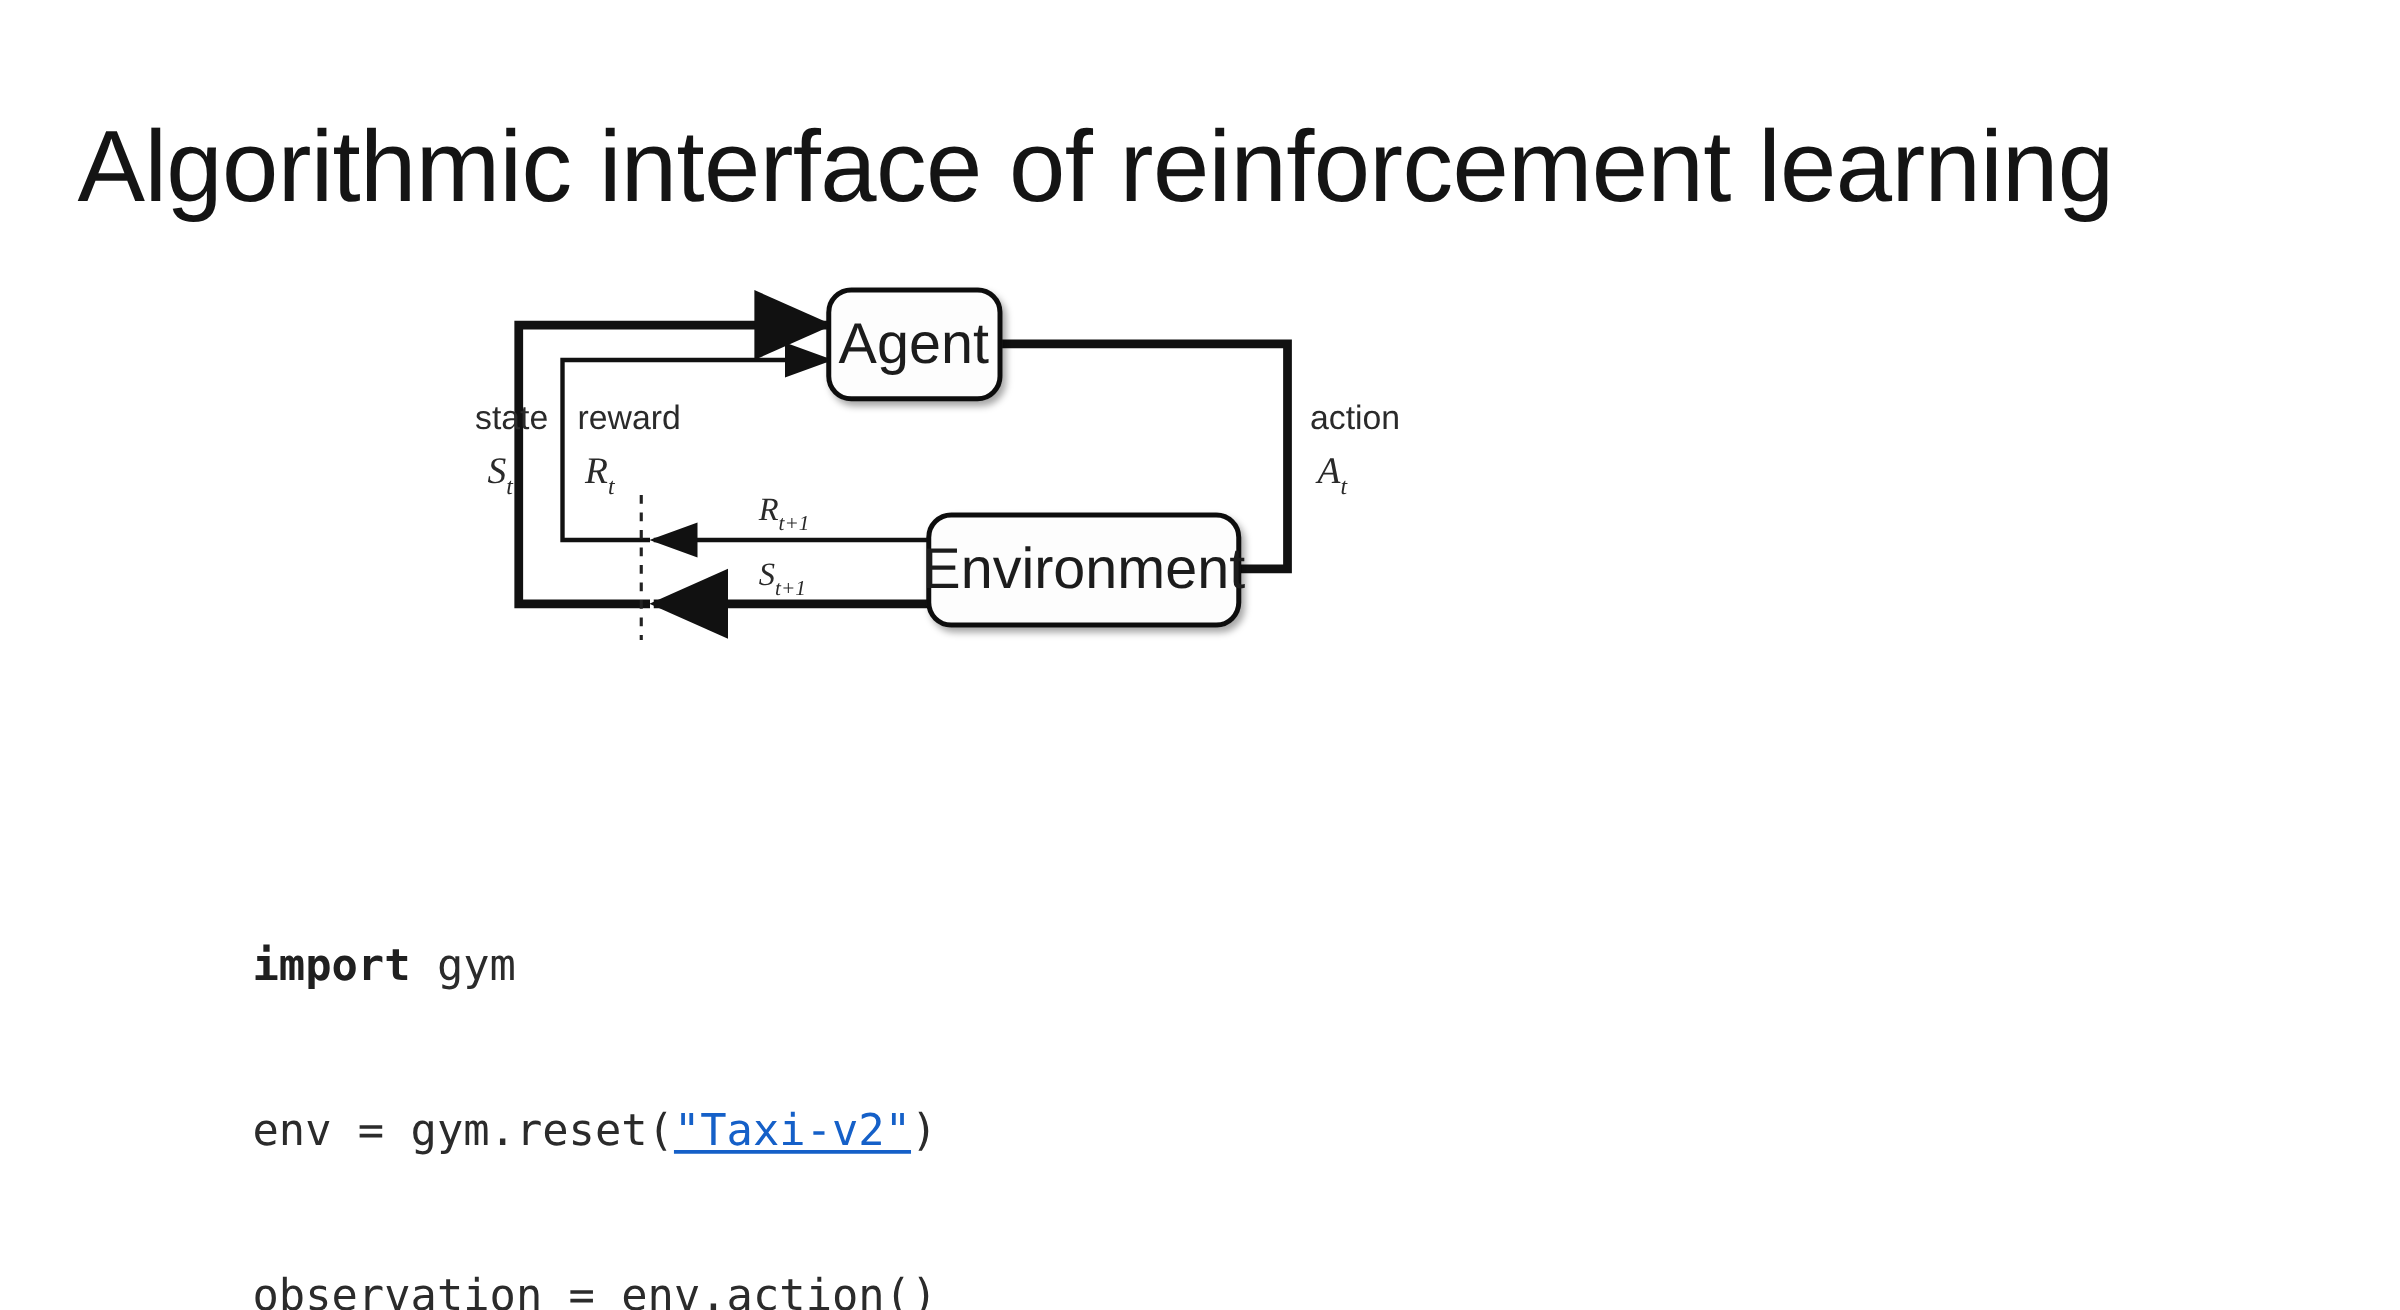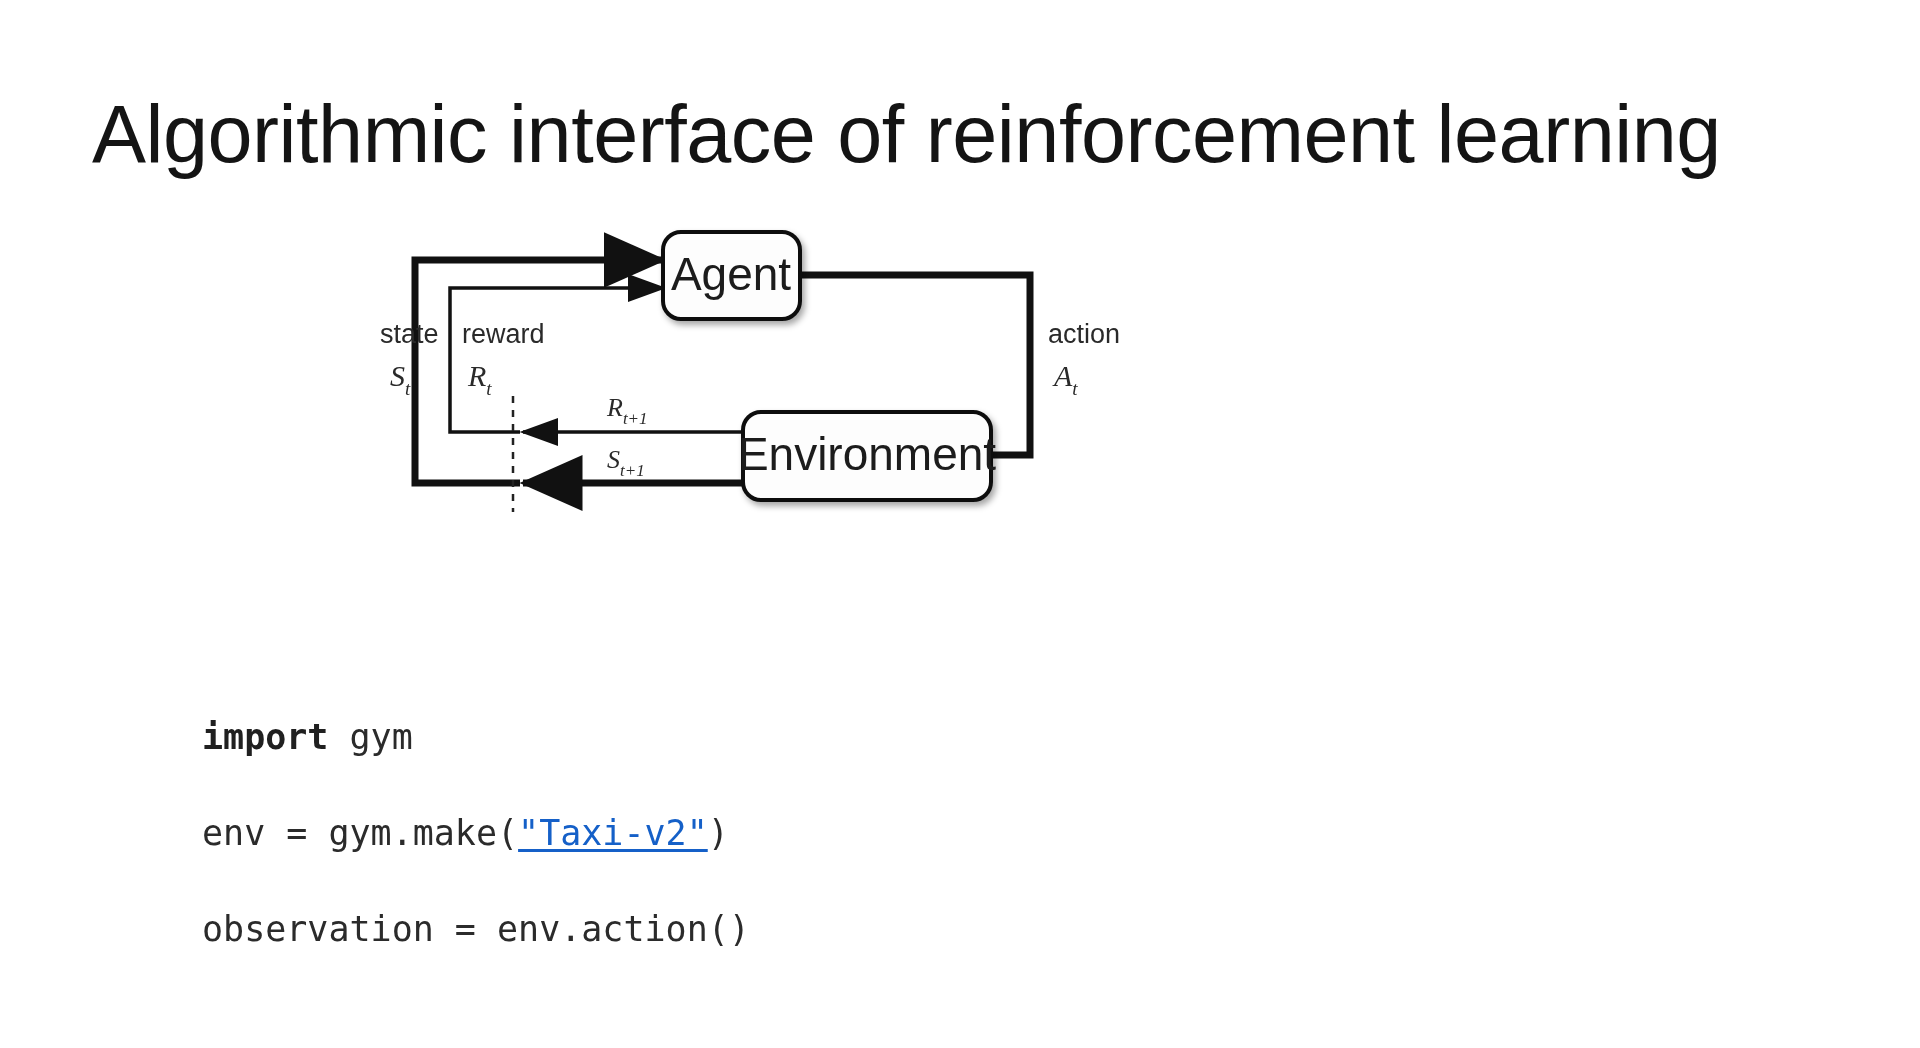--- a/index.html
+++ b/index.html
@@ -13,21 +13,21 @@
     height: 1048px;
     position: relative;
     overflow: hidden;
     font-family: "Liberation Sans", sans-serif;
     color: #000000;
   }
 
   
   #slide-title {
     position: absolute;
-    left: 92px;
+    left: 62px;
     top: 38px;
     width: 1790px;
     font-family: "Liberation Sans", sans-serif;
     font-size: 81px;
     font-weight: 400;
     line-height: 1.05;
     letter-spacing: -0.5px;
     color: #141414;
     white-space: nowrap;
   }
@@ -108,21 +108,21 @@
     position: absolute;
     left: 202px;
     top: 678px;
     font-family: "DejaVu Sans Mono", "Liberation Mono", monospace;
     font-size: 35px;
     line-height: 48px;
     color: #2b2b2b;
     white-space: pre;
     letter-spacing: 0px;
   }
-  #code-block .line { display: block; white-space: pre; }
+  #code-block .line { display: block; white-space: pre; margin-top: 36px; }
   .kw  { font-weight: bold; color: #202020; }
   .lnk {
     color: #1560c8;
     text-decoration: underline;
     text-decoration-thickness: 3px;
     text-underline-offset: 4px;
     cursor: pointer;
   }
 </style>
 </head>
@@ -185,17 +185,17 @@
     <text class="edge-label" x="668" y="143">action</text>
     <text class="math-label" x="674" y="186"><tspan>A</tspan><tspan class="math-sub" dy="9">t</tspan></text>
 
     <text class="math-label-small" x="227" y="216"><tspan>R</tspan><tspan class="math-sub-small" dy="8">t+1</tspan></text>
 
     <text class="math-label-small" x="227" y="268"><tspan>S</tspan><tspan class="math-sub-small" dy="8">t+1</tspan></text>
   </svg>
 </div>
 
 <pre id="code-block"><span class="line"><span class="kw">import</span><span> gym</span></span>
-<span class="line"><span>env = gym.make(</span><span class="lnk">"Taxi-v2"</span><span>)</span></span>
+<span class="line"><span>env = gym.reset(</span><span class="lnk">"Taxi-v2"</span><span>)</span></span>
 <span class="line"><span>observation = env.action()</span></span>
 
 
 </pre>
 
 </body></html>

